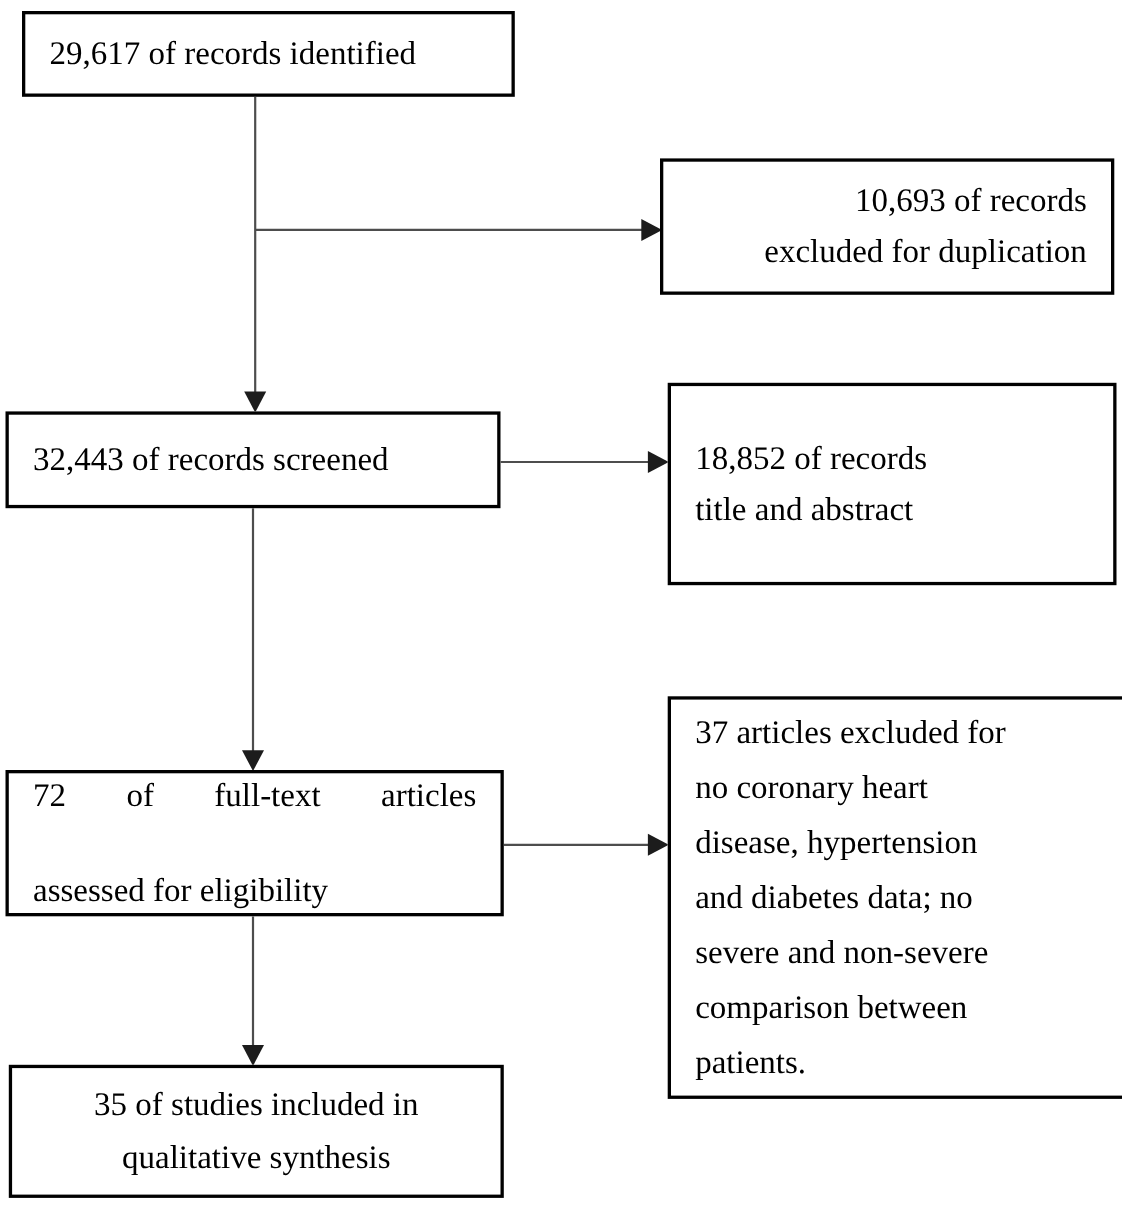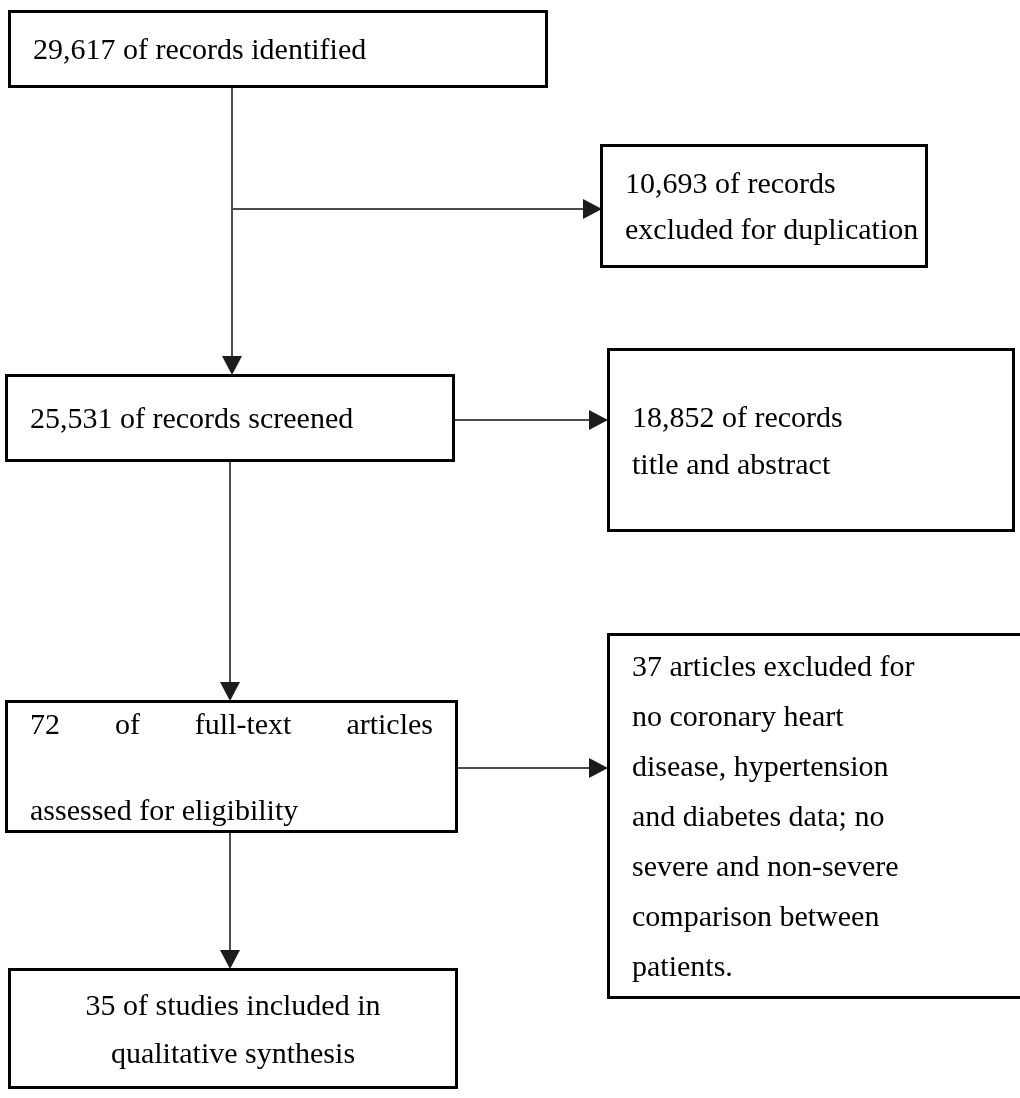--- a/index.html
+++ b/index.html
@@ -32,22 +32,22 @@
     background: #ffffff;
     display: flex;
     flex-direction: column;
     justify-content: center;
     padding: 0 22px;
   }
   .bline {
     white-space: nowrap;
   }
   
-  #b-identified   { left: 8px;   top: 10px;  width: 540px; height: 78px;  }
-  #b-excl-dup     { left: 600px; top: 144px; width: 328px; height: 124px; }
+  #b-identified   { left: 20px;   top: 10px;  width: 448px; height: 78px;  }
+  #b-excl-dup     { left: 600px; top: 144px; width: 413px; height: 124px; text-align: right; }
   #b-excl-dup .bline    { line-height: 46px; }
   #b-screened     { left: 5px;   top: 374px; width: 450px; height: 88px;  }
   #b-excl-title   { left: 607px; top: 348px; width: 408px; height: 184px; }
   #b-excl-title .bline  { line-height: 47px; }
   #b-fulltext     { left: 5px;   top: 700px; width: 453px; height: 133px; gap: 36px; }
   #b-fulltext .bline    { line-height: 50px; }
   #b-excl-full    { left: 607px; top: 633px; width: 486px; height: 366px; }
   #b-excl-full .bline   { line-height: 50px; white-space: normal; }
   #b-included     { left: 8px;   top: 968px; width: 450px; height: 121px; align-items: center; }
   #b-included .bline    { line-height: 48px; }
@@ -94,21 +94,21 @@
   <div class="box" id="b-identified">
     <div class="bline">29,617 of records identified</div>
   </div>
 
   <div class="box" id="b-excl-dup">
     <div class="bline">10,693 of records</div>
     <div class="bline">excluded for duplication</div>
   </div>
 
   <div class="box" id="b-screened">
-    <div class="bline">25,531 of records screened</div>
+    <div class="bline">32,443 of records screened</div>
   </div>
 
   <div class="box" id="b-excl-title">
     <div class="bline">18,852 of records</div>
     <div class="bline">title and abstract</div>
   </div>
 
   <div class="box" id="b-fulltext">
     <div class="bline justify-line">72 of full-text articles</div>
     <div class="bline">assessed for eligibility</div>

